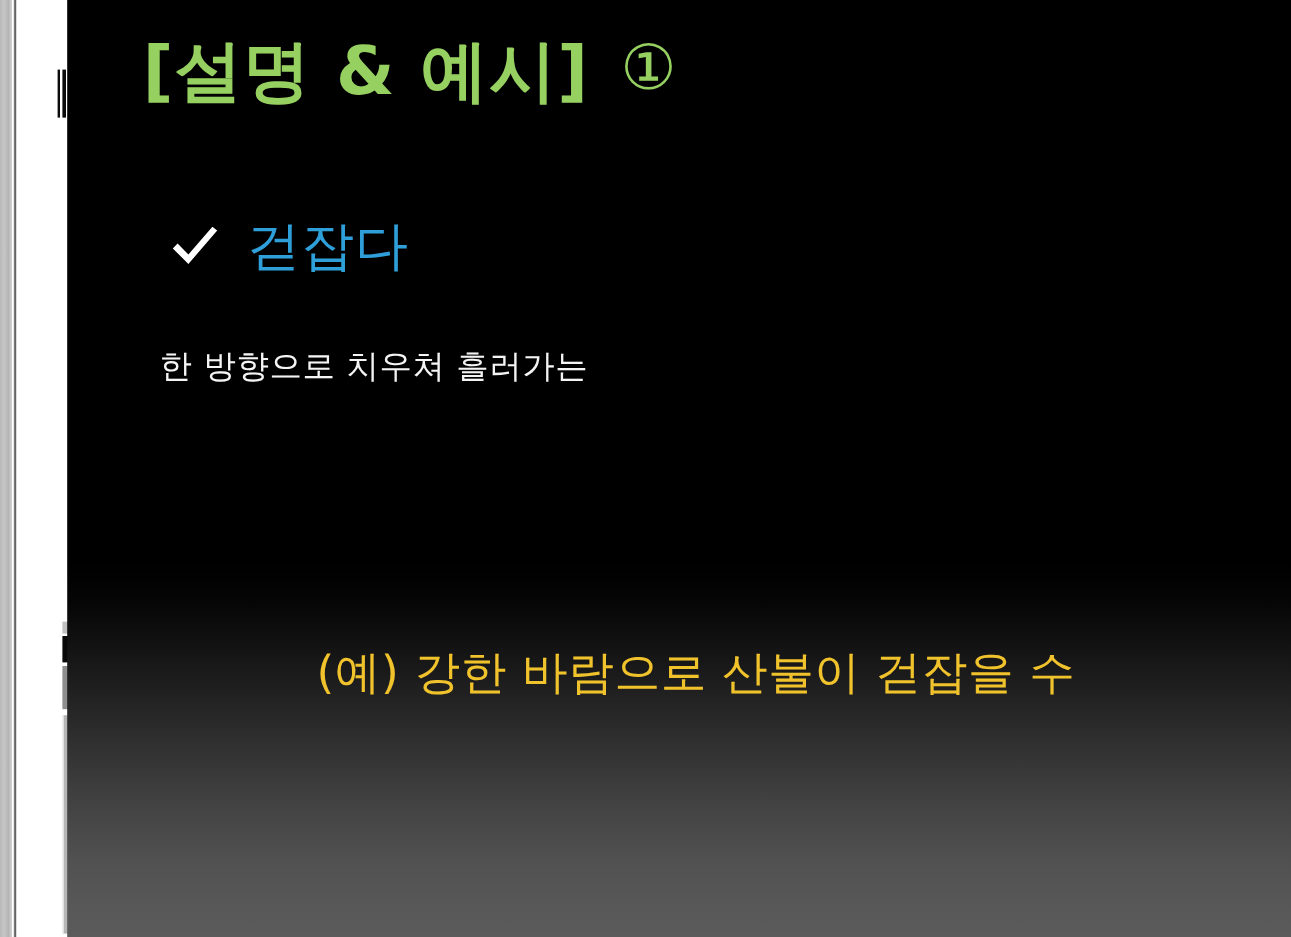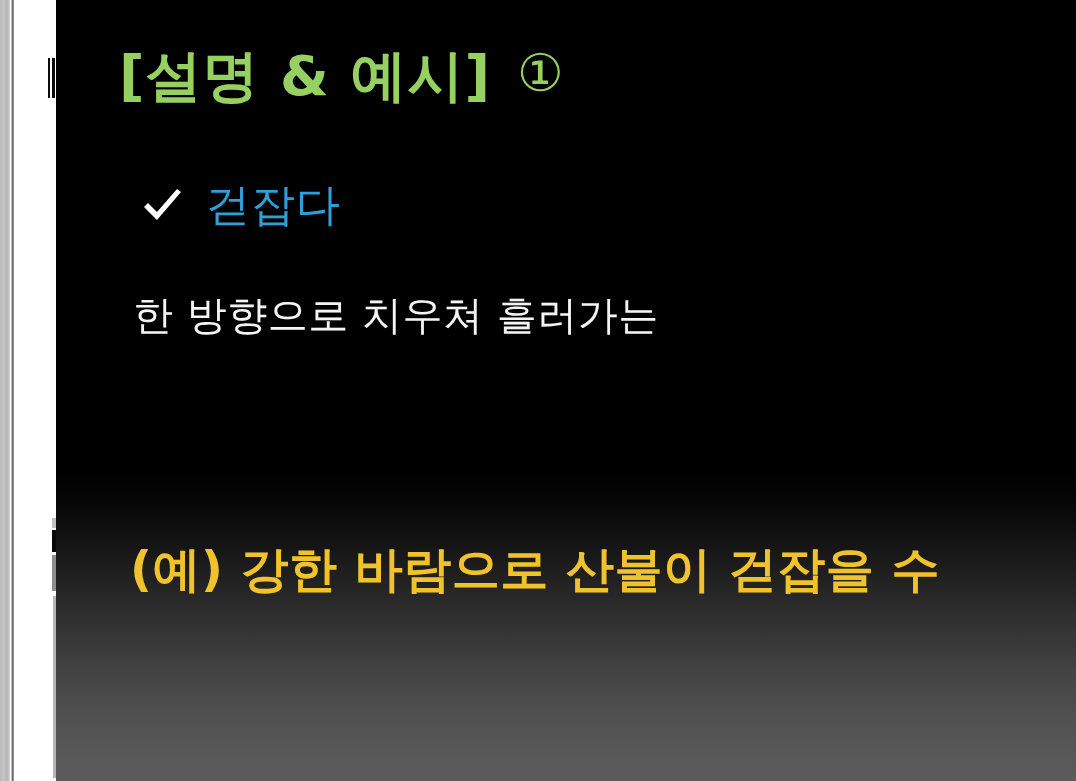--- a/index.html
+++ b/index.html
@@ -104,21 +104,21 @@
         #434343 86%,
         #515151 92%,
         #585858 97%,
         #5b5b5b 100%);
     overflow: hidden;
   }
 
   
   .slide-title {
     position: absolute;
-    left: 63px; top: 46px;
+    left: 63px; top: 30px;
     width: 900px;
     font-family: "DejaVu Sans", sans-serif;
     font-size: 56px;
     font-weight: 700;
     line-height: 1.05;
     color: #95d061;
     white-space: nowrap;
     letter-spacing: 1px;
   }
   .slide-title .title-marker {
@@ -152,42 +152,43 @@
   }
 
   
   .definition {
     position: absolute;
     left: 77px; top: 286px;
     width: 860px;
   }
   .definition .def-line {
     font-family: "DejaVu Sans", sans-serif;
-    font-size: 40px;
+    font-size: 27px;
     font-weight: 400;
     color: #f4f4f4;
     line-height: 1.46;
     white-space: nowrap;
     letter-spacing: 0.5px;
   }
 
   
   .example {
     position: absolute;
     left: 74px; top: 525px;
     width: 900px;
   }
   .example .ex-line {
     font-family: "DejaVu Sans", sans-serif;
-    font-size: 48px;
-    font-weight: 700;
+    font-size: 38px;
+    font-weight: 400;
     color: #f0c22c;
     line-height: 1.85;
     white-space: nowrap;
     letter-spacing: 0.5px;
+    text-align: center;
   }
   .example .ex-line.indented {
     padding-left: 105px;
   }
 </style>
 </head>
 <body>
 
 <div class="app-frame">
 

